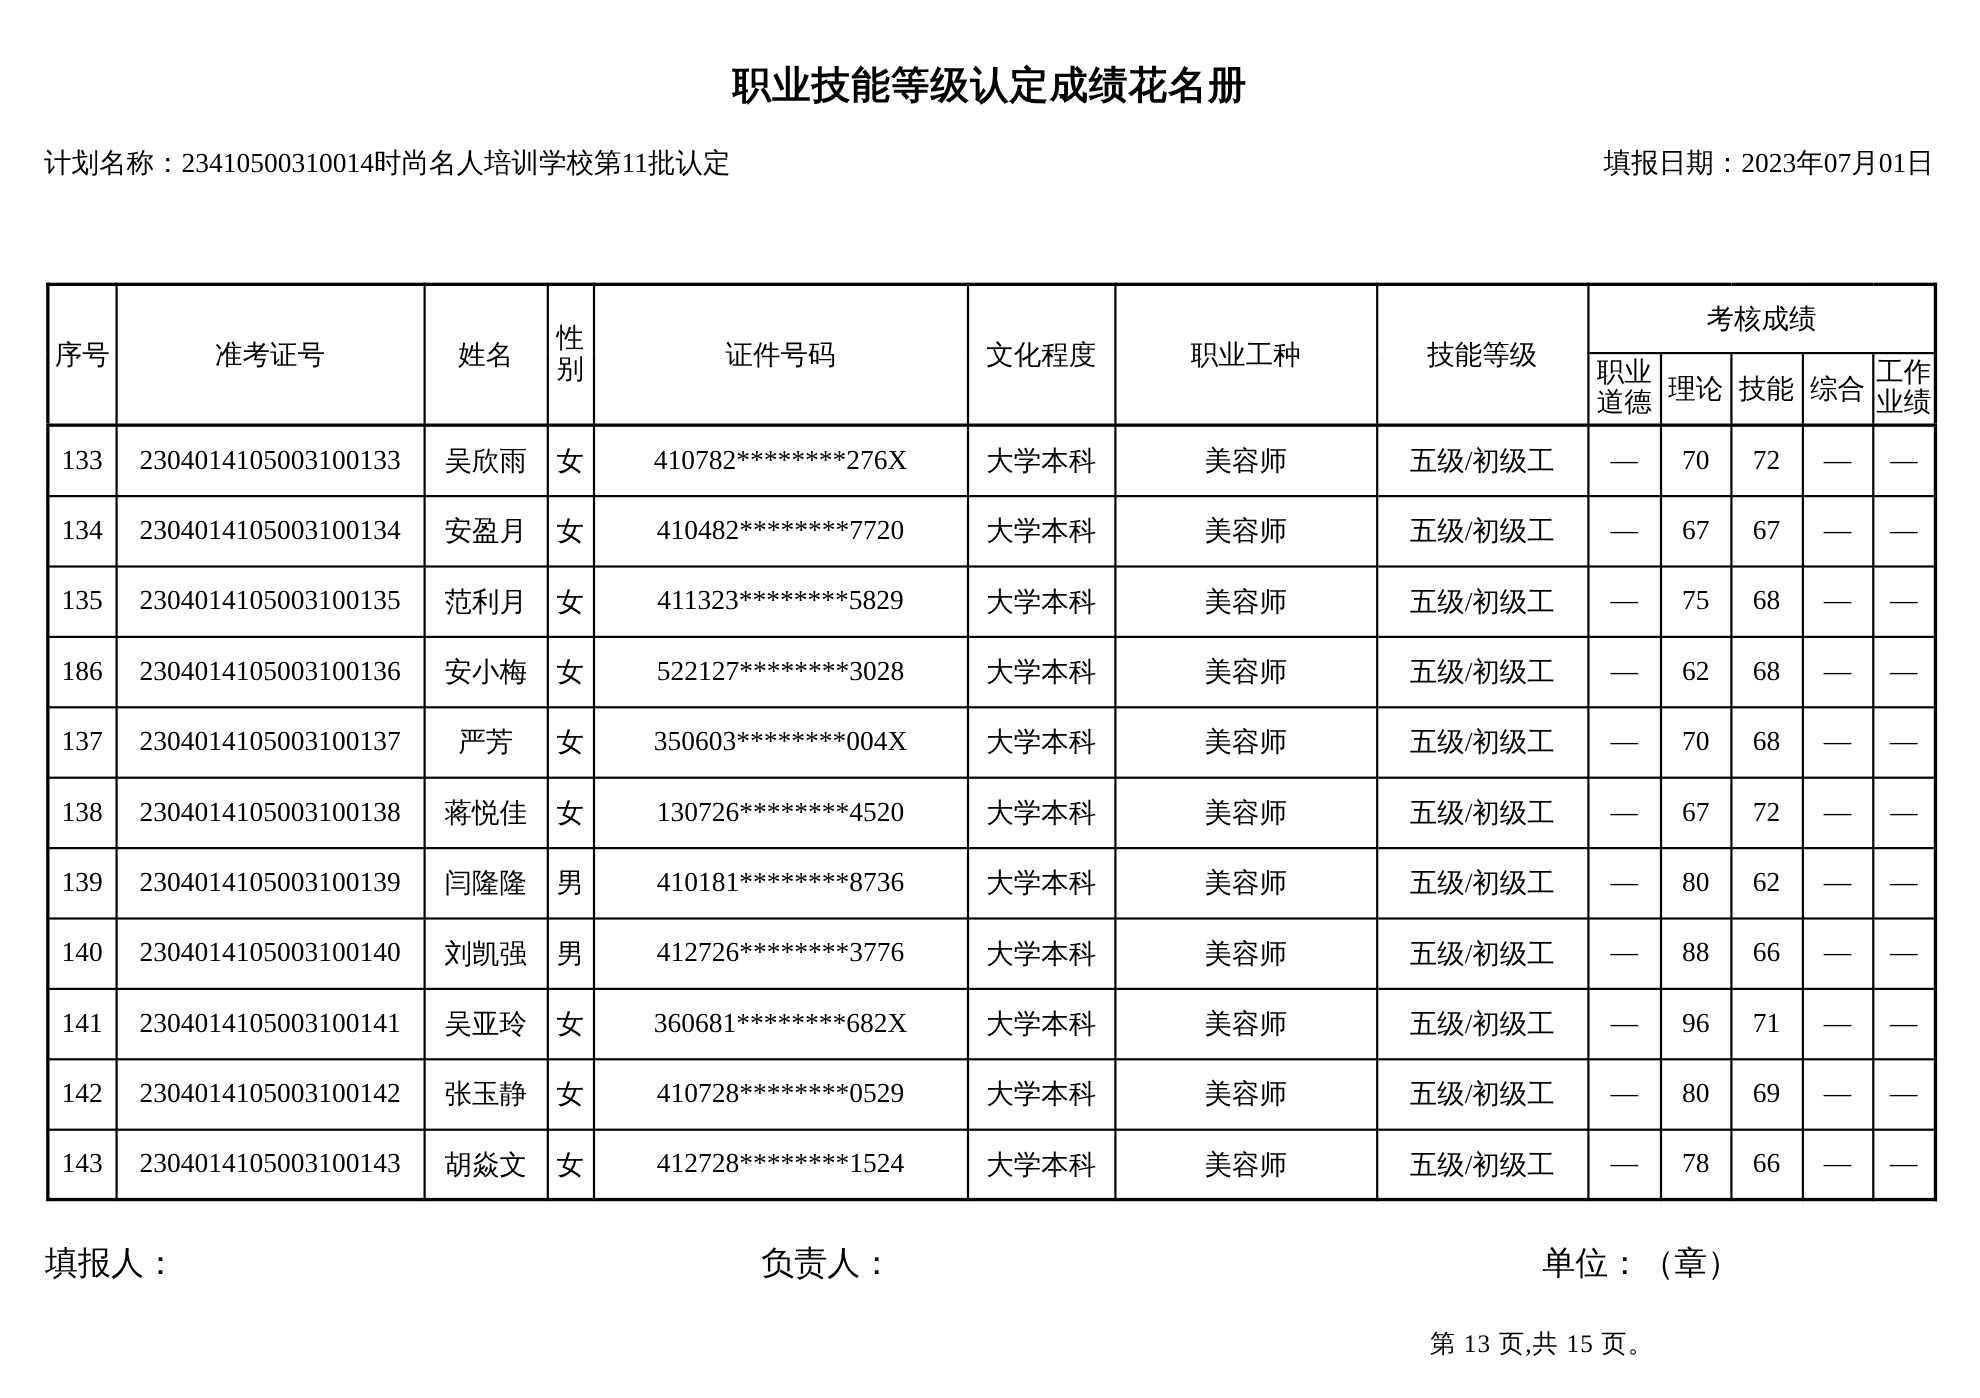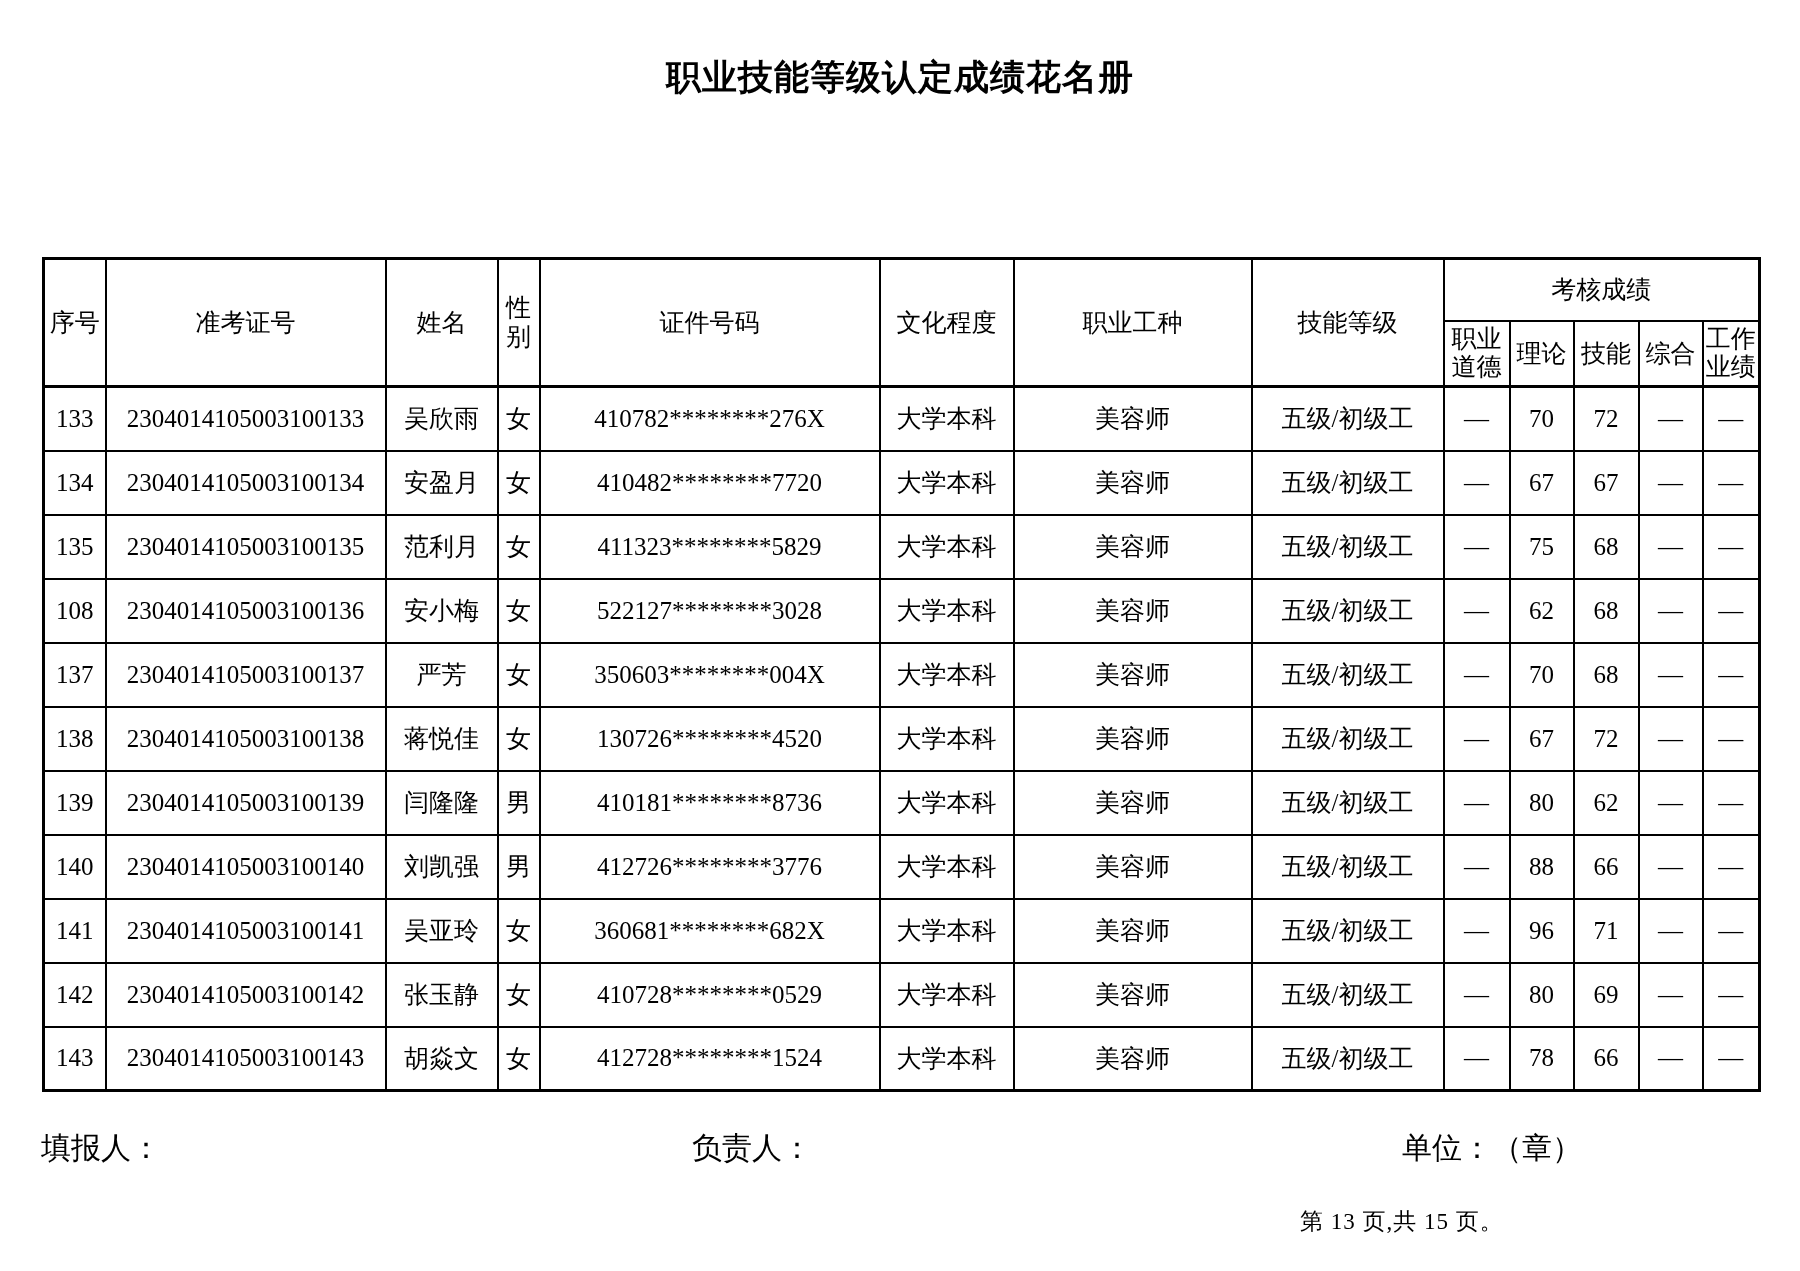--- a/index.html
+++ b/index.html
@@ -49,20 +49,22 @@
     font-size: 23px; white-space: nowrap; letter-spacing: 1px;
   }
 </style>
 </head>
 <body>
 
 <div class="page">
 
   <div class="doc-title">职业技能等级认定成绩花名册</div>
 
+  <div class="meta meta-plan-name">计划名称：23410500310014时尚名人培训学校第11批认定</div>
+  <div class="meta meta-date">填报日期：2023年07月01日</div>
 
   <table class="roster">
     <colgroup>
       <col style="width:62px">
         <col style="width:280px">
         <col style="width:112px">
       <col style="width:42px">
         <col style="width:340px">
         <col style="width:134px">
       <col style="width:238px">
@@ -133,21 +135,21 @@
       <td>大学本科</td>
       <td>美容师</td>
       <td>五级/初级工</td>
       <td>—</td>
       <td>75</td>
       <td>68</td>
       <td>—</td>
       <td>—</td>
     </tr>
         <tr>
-      <td>108</td>
+      <td>186</td>
       <td>2304014105003100136</td>
       <td>安小梅</td>
       <td>女</td>
       <td>522127********3028</td>
       <td>大学本科</td>
       <td>美容师</td>
       <td>五级/初级工</td>
       <td>—</td>
       <td>62</td>
       <td>68</td>

